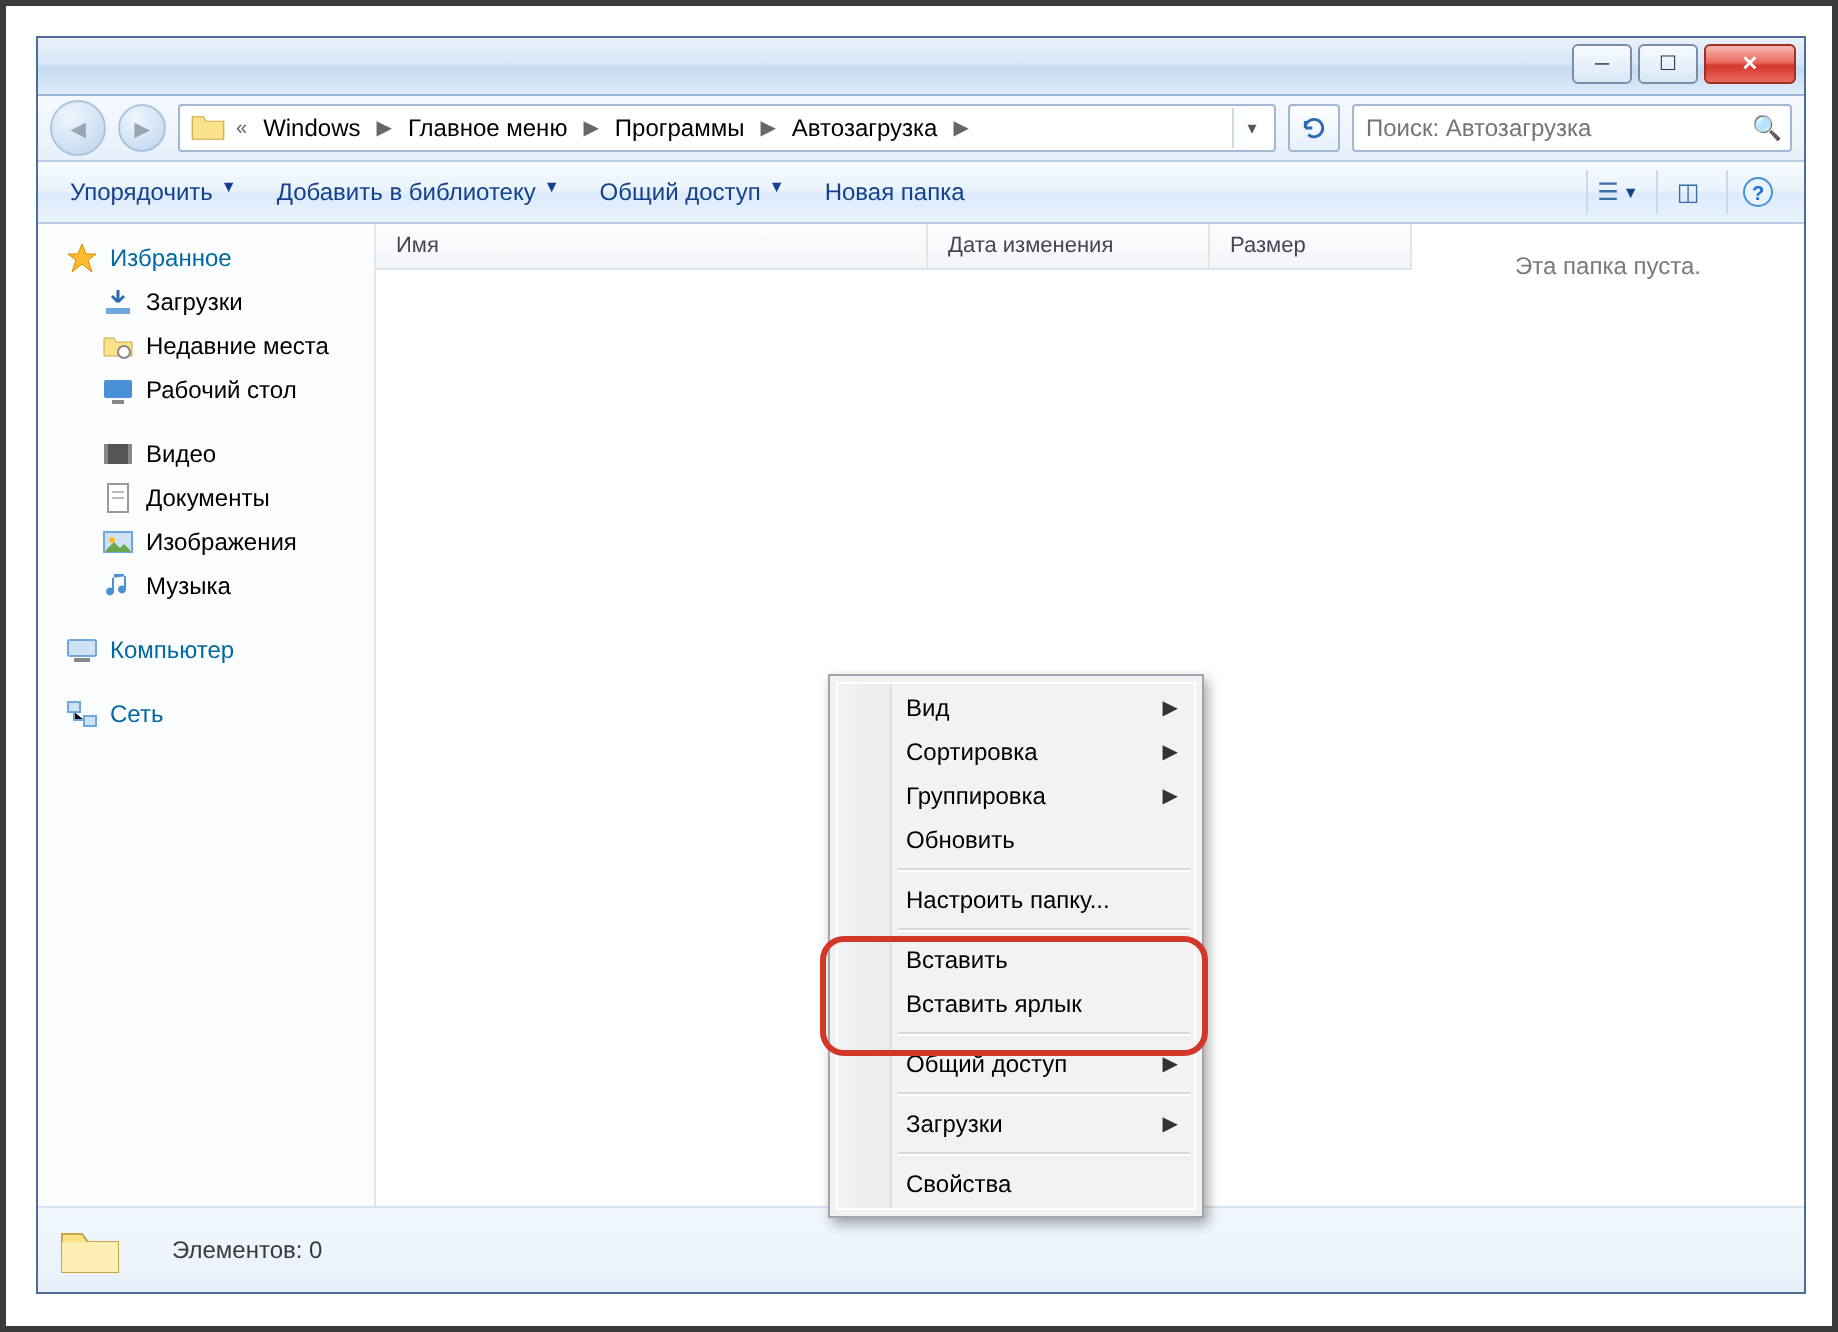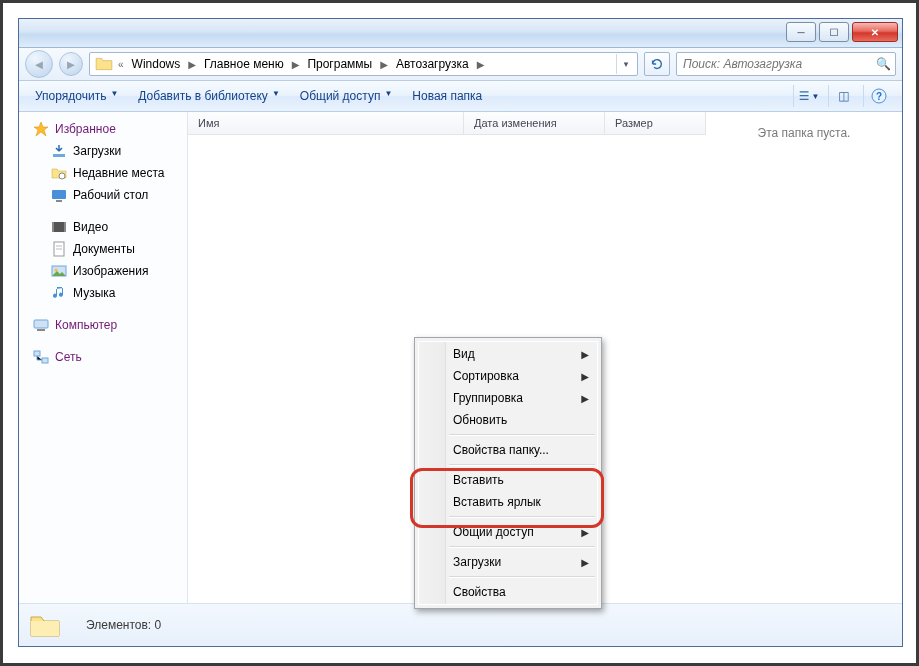--- a/index.html
+++ b/index.html
@@ -12,31 +12,31 @@
 .addr{height:32px;background:linear-gradient(#f6faff,#e7f0fb);border-bottom:1px solid #b8cde4;display:flex;align-items:center;padding:0 6px;gap:6px}
 .navbtn{width:26px;height:26px;border-radius:50%;background:radial-gradient(circle at 35% 30%,#eef6ff,#bcd4ee 60%,#97b8dc);border:1px solid #7a9cc3;display:flex;align-items:center;justify-content:center;color:#567;font-size:13px;opacity:.55}
 .navbtn.small{width:22px;height:22px}
 .addrbar{flex:1;height:22px;border:1px solid #a2b8d0;background:#fff;display:flex;align-items:center;padding:0 2px;gap:0;border-radius:2px}
 .folder-ico{width:18px;height:18px;margin:0 3px}
 .crumb{padding:0 6px;height:100%;display:flex;align-items:center;cursor:default}
 .crumb-sep{color:#666;padding:0 2px;font-size:10px}
 .addr-drop{width:18px;height:20px;border-left:1px solid #cfdae6;display:flex;align-items:center;justify-content:center;color:#556;font-size:9px}
 .refresh{width:24px;height:22px;border:1px solid #a2b8d0;border-radius:2px;background:linear-gradient(#fefeff,#e7f0fb);display:flex;align-items:center;justify-content:center;color:#3a6ea5}
 .search{width:210px;height:22px;border:1px solid #a2b8d0;background:#fff;border-radius:2px;display:flex;align-items:center;padding:0 4px}
-.search input{flex:1;border:0;outline:0;font-style:italic;color:#888;font-size:12px;height:18px}
+.search input{flex:1;border:0;outline:0;color:#888;font-size:12px;height:18px}
 .search .sico{color:#3a6ea5;font-size:12px}
 .toolbar{height:30px;background:linear-gradient(#f7fbff,#e9f2fc 48%,#dceafc 52%,#eaf3fe);border-bottom:1px solid #b9cee5;display:flex;align-items:center;padding:0 8px;gap:4px}
 .tb-item{padding:4px 8px;color:#15428b;display:flex;align-items:flex-start;gap:4px;border-radius:2px}
 .tb-drop{font-size:8px;color:#15428b}
 .tb-spacer{flex:1}
 .tb-iconbtn{width:30px;height:22px;border-left:1px solid #c8dbee;display:flex;align-items:center;justify-content:center;color:#3a6ea5}
 .body{flex:1;display:flex;min-height:0;position:relative}
 .side{width:168px;border-right:1px solid #dde7f0;background:#fcfdff;overflow:auto;padding:6px 0}
 .side-group{margin-bottom:10px}
-.side-head{display:flex;align-items:center;gap:6px;padding:3px 8px 3px 14px;color:#701a75}
+.side-head{display:flex;align-items:center;gap:6px;padding:3px 8px 3px 14px;color:#0369a1}
 .side-item{display:flex;align-items:center;gap:6px;padding:3px 8px 3px 32px;color:#000}
 .ico{width:16px;height:16px;display:inline-block;flex:none}
 .main{flex:1;display:flex;flex-direction:row;background:#fff;min-width:0}
 .cols{height:22px;border-bottom:1px solid #e5e5e5;display:flex;align-items:center;background:linear-gradient(#fdfdfe,#f2f5f9);font-size:11px;color:#445}
 .col{padding:0 10px;border-right:1px solid #e5e5e5;height:100%;display:flex;align-items:center}
 .content{flex:1;position:relative;overflow:auto}
 .empty{position:absolute;top:14px;left:0;right:0;text-align:center;color:#7a7a7a;font-size:12px}
 .status{height:42px;border-top:1px solid #d7e3ef;background:linear-gradient(#f3f8fe,#e7f0fb);display:flex;align-items:center;padding:0 10px;gap:25px;color:#3a3a3a}
 .status .big-ico{width:32px;height:32px}
 .ctx{position:absolute;left:395px;top:225px;width:180px;background:#f2f2f2;border:1px solid #a1a6ad;box-shadow:2px 3px 6px rgba(0,0,0,.35);padding:3px;z-index:50}
@@ -235,21 +235,21 @@
             </div>
         <div class="ctx-item">
               <span>Группировка</span>
               <span class="arr">▶</span>
             </div>
         <div class="ctx-item">
               <span>Обновить</span>
             </div>
         <div class="ctx-sep"></div>
         <div class="ctx-item">
-              <span>Свойства папку...</span>
+              <span>Настроить папку...</span>
             </div>
         <div class="ctx-sep"></div>
         <div class="ctx-item">
               <span>Вставить</span>
             </div>
         <div class="ctx-item">
               <span>Вставить ярлык</span>
             </div>
         <div class="ctx-sep"></div>
         <div class="ctx-item">

